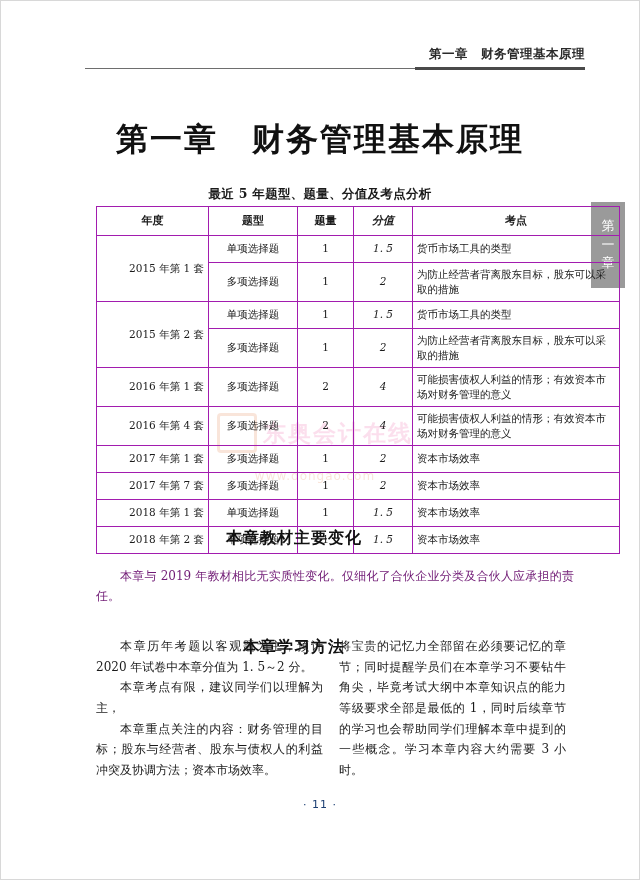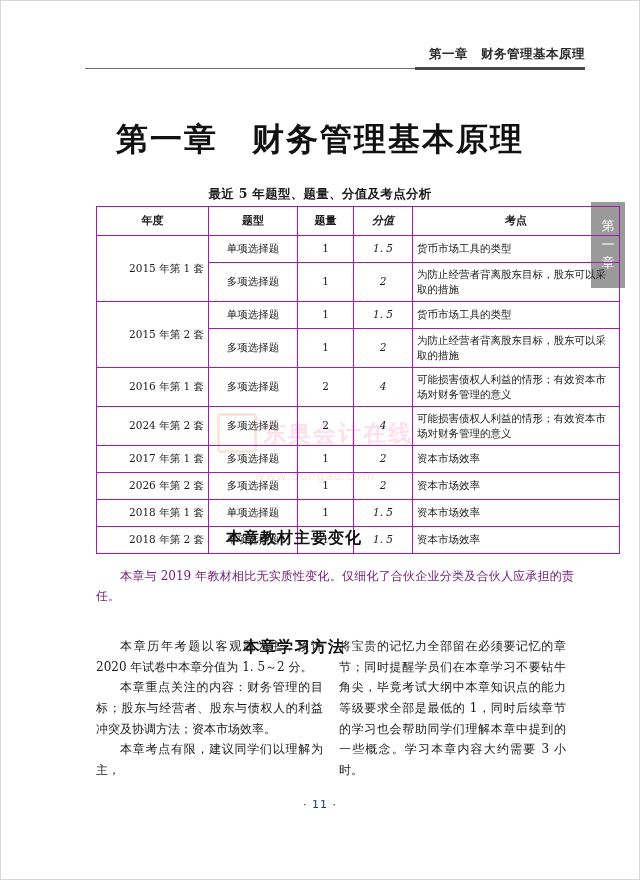--- a/index.html
+++ b/index.html
@@ -319,35 +319,35 @@
             <td class="c-point">为防止经营者背离股东目标，股东可以采取的措施</td>
           </tr>
           <tr class="r-tall">
             <td class="c-year">2016 年第 1 套</td>
             <td class="c-type">多项选择题</td>
             <td class="c-count">2</td>
             <td class="c-score">4</td>
             <td class="c-point">可能损害债权人利益的情形；有效资本市场对财务管理的意义</td>
           </tr>
           <tr class="r-tall">
-            <td class="c-year">2024 年第 2 套</td>
+            <td class="c-year">2016 年第 4 套</td>
             <td class="c-type">多项选择题</td>
             <td class="c-count">2</td>
             <td class="c-score">4</td>
             <td class="c-point">可能损害债权人利益的情形；有效资本市场对财务管理的意义</td>
           </tr>
           <tr class="r-short">
             <td class="c-year">2017 年第 1 套</td>
             <td class="c-type">多项选择题</td>
             <td class="c-count">1</td>
             <td class="c-score">2</td>
             <td class="c-point">资本市场效率</td>
           </tr>
           <tr class="r-short">
-            <td class="c-year">2026 年第 2 套</td>
+            <td class="c-year">2017 年第 7 套</td>
             <td class="c-type">多项选择题</td>
             <td class="c-count">1</td>
             <td class="c-score">2</td>
             <td class="c-point">资本市场效率</td>
           </tr>
           <tr class="r-short">
             <td class="c-year">2018 年第 1 套</td>
             <td class="c-type">单项选择题</td>
             <td class="c-count">1</td>
             <td class="c-score">1. 5</td>
@@ -365,22 +365,22 @@
   </div>
 
   <div class="section-heading" id="heading-changes">本章教材主要变化</div>
   <div class="para-single">本章与 2019 年教材相比无实质性变化。仅细化了合伙企业分类及合伙人应承担的责任。</div>
 
   <div class="section-heading" id="heading-method">本章学习方法</div>
 
   <div class="two-col">
     <div class="col" id="col-left">
         <p>本章历年考题以客观题为主，预计 2020 年试卷中本章分值为 1. 5～2 分。</p>
+        <p>本章考点有限，建议同学们以理解为主，</p>
         <p>本章重点关注的内容：财务管理的目标；股东与经营者、股东与债权人的利益冲突及协调方法；资本市场效率。</p>
-        <p>本章考点有限，建议同学们以理解为主，</p>
       </div>
     <div class="col" id="col-right">
         <p class="no-indent">将宝贵的记忆力全部留在必须要记忆的章节；同时提醒学员们在本章学习不要钻牛角尖，毕竟考试大纲中本章知识点的能力等级要求全部是最低的 1，同时后续章节的学习也会帮助同学们理解本章中提到的一些概念。学习本章内容大约需要 3 小时。</p>
       </div>
   </div>
 
   <div class="page-number">· 11 ·</div>
 
   <div class="page-edge"></div>
 </div>

